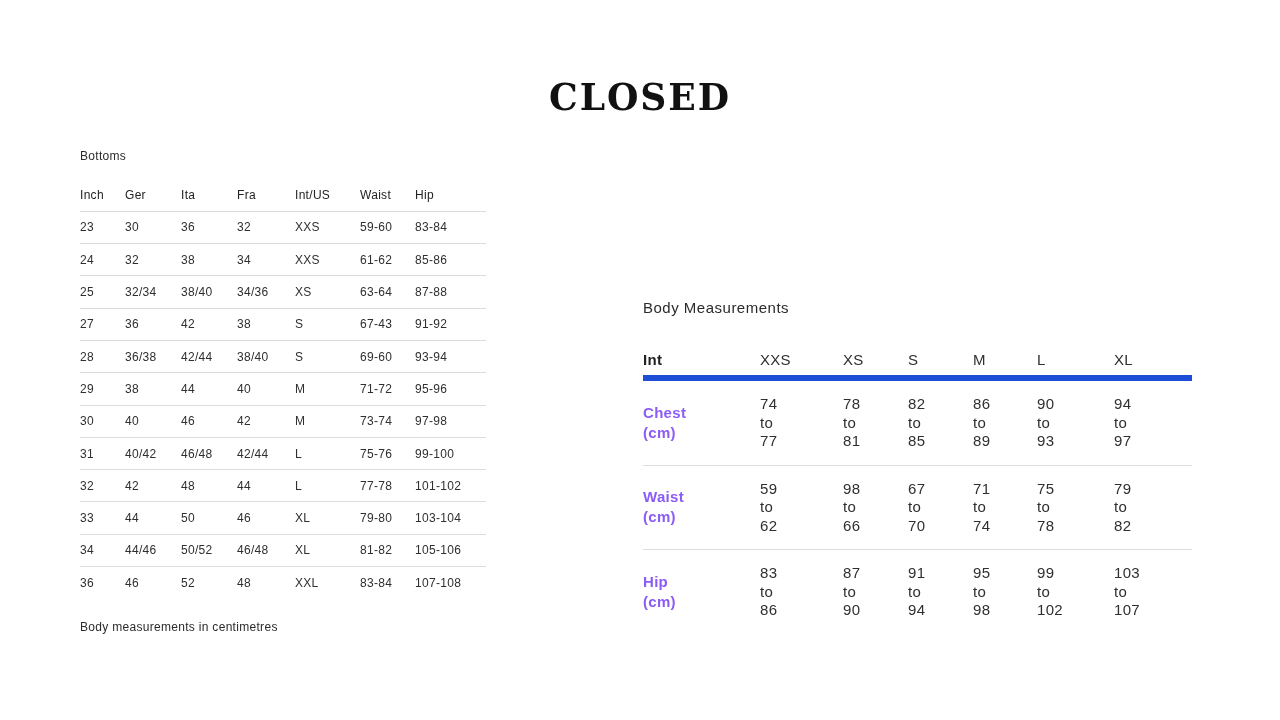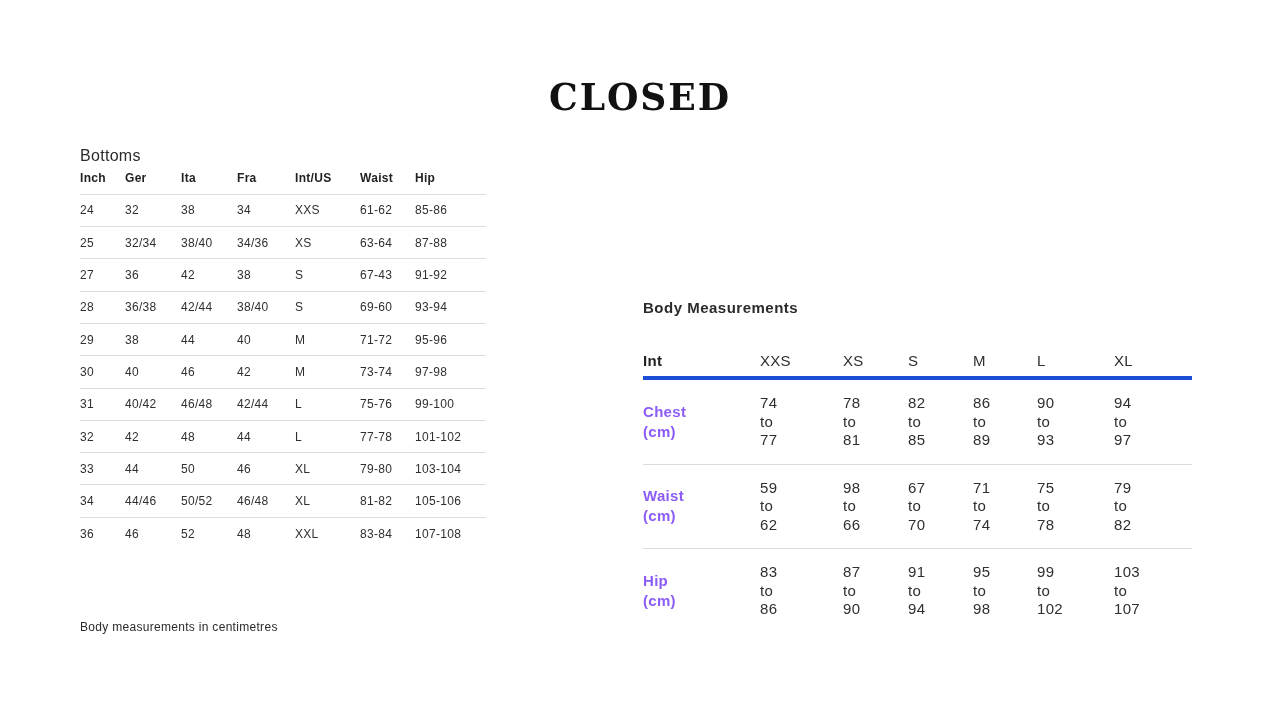--- a/index.html
+++ b/index.html
@@ -22,54 +22,54 @@
     font-size: 38px;
     line-height: 38px;
     letter-spacing: 2px;
     color: #111;
     transform: scaleX(0.95);
   }
 
   
   .bottoms-section { position: absolute; left: 80px; top: 150px; width: 406px; }
   .bottoms-title {
-    font-size: 16px; line-height: 12px; letter-spacing: 0.3px;
-    color: #2b2b2b; 
+    font-size: 12px; line-height: 12px; letter-spacing: 0.3px;
+    color: #2b2b2b; margin-bottom: 17px;
   }
   table.bottoms {
     border-collapse: collapse; table-layout: fixed;
     width: 406px; font-size: 12px; letter-spacing: 0.3px; color: #2f2f2f;
   }
   table.bottoms th, table.bottoms td {
     text-align: left; vertical-align: middle;
     height: 32.3px; padding: 0;
     border-bottom: 1px solid #dcdcdc;
   }
-  table.bottoms thead th { font-weight: 700; color: #222; }
+  table.bottoms thead th { font-weight: 400; color: #222; }
   table.bottoms tbody tr:last-child td { border-bottom: none; }
 
   .footnote {
     position: absolute; left: 80px; top: 620px;
     font-size: 12px; letter-spacing: 0.3px; color: #2b2b2b;
   }
 
   
   .bm-section { position: absolute; left: 643px; top: 300px; width: 549px; }
   .bm-title {
     font-size: 15px; line-height: 15px; letter-spacing: 0.5px;
-    color: #2b2b2b; margin: 0 0 29px 0; font-weight: 700;
+    color: #2b2b2b; margin: 0 0 29px 0; font-weight: 400;
   }
   table.bm {
     border-collapse: collapse; table-layout: fixed;
     width: 549px; font-size: 15px; letter-spacing: 0.3px; color: #2f2f2f;
   }
   table.bm thead th {
     text-align: left; vertical-align: middle;
     height: 34px; padding: 0; font-weight: 400;
-    border-bottom: 4px solid #1d4ed8;
+    border-bottom: 6px solid #1d4ed8;
   }
   table.bm thead th.int-col { font-weight: 700; color: #222; }
   table.bm tbody th, table.bm tbody td {
     text-align: left; vertical-align: middle;
     padding: 14px 0;
     border-bottom: 1px solid #dcdcdc;
   }
   table.bm tbody tr:last-child th, table.bm tbody tr:last-child td { border-bottom: none; }
   table.bm tbody th { font-weight: 700; color: #8b5cf6; line-height: 20px; }
   .range-line { line-height: 18.5px; }
@@ -99,20 +99,29 @@
             <th>Ger</th>
             <th>Ita</th>
             <th>Fra</th>
             <th>Int/US</th>
             <th>Waist</th>
             <th>Hip</th>
           </tr>
       </thead>
       <tbody>
           <tr>
+            <td>23</td>
+            <td>30</td>
+            <td>36</td>
+            <td>32</td>
+            <td>XXS</td>
+            <td>59-60</td>
+            <td>83-84</td>
+          </tr>
+          <tr>
             <td>24</td>
             <td>32</td>
             <td>38</td>
             <td>34</td>
             <td>XXS</td>
             <td>61-62</td>
             <td>85-86</td>
           </tr>
           <tr>
             <td>25</td>

